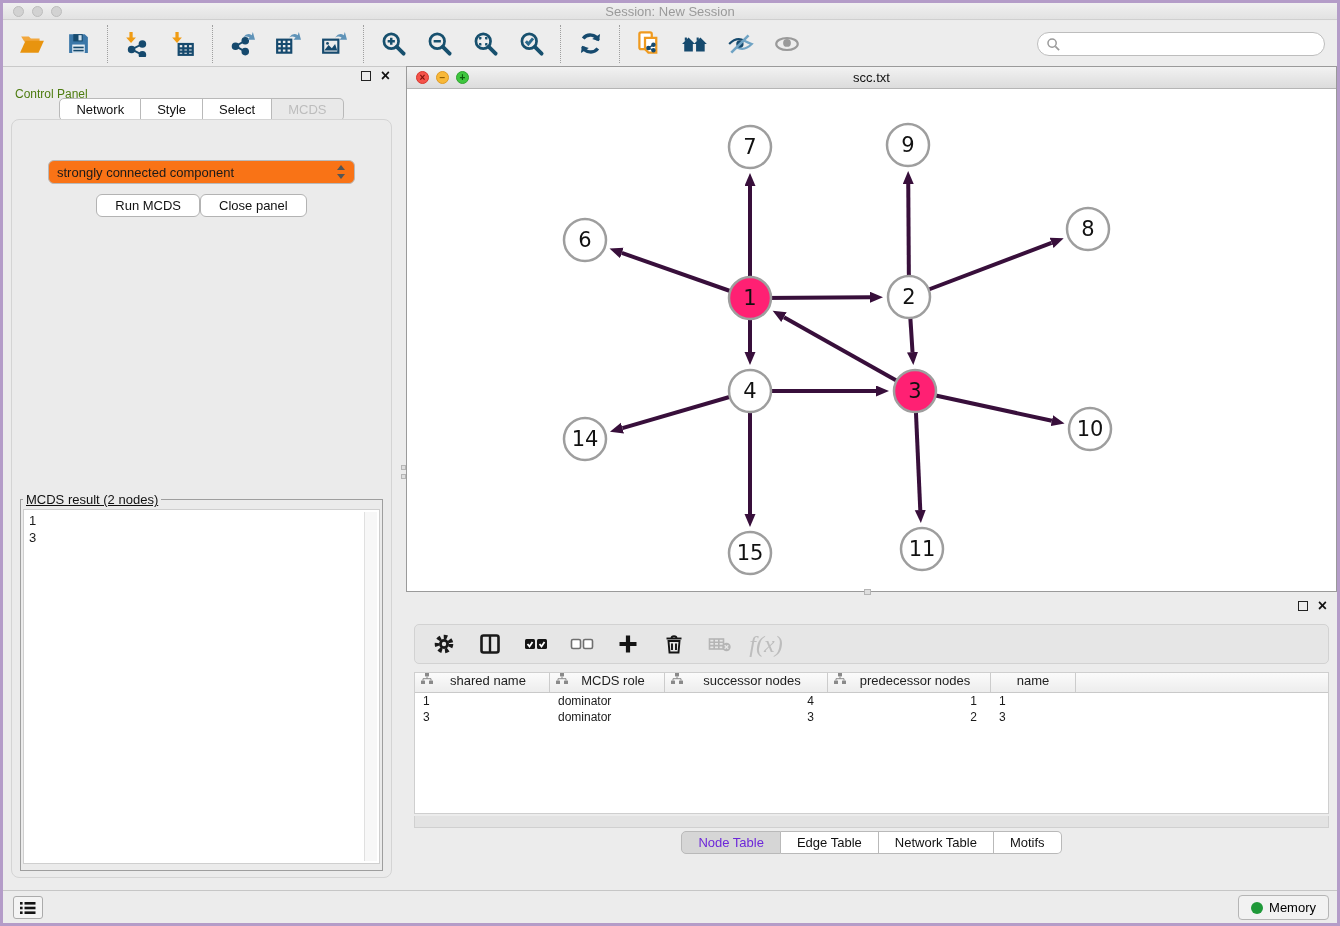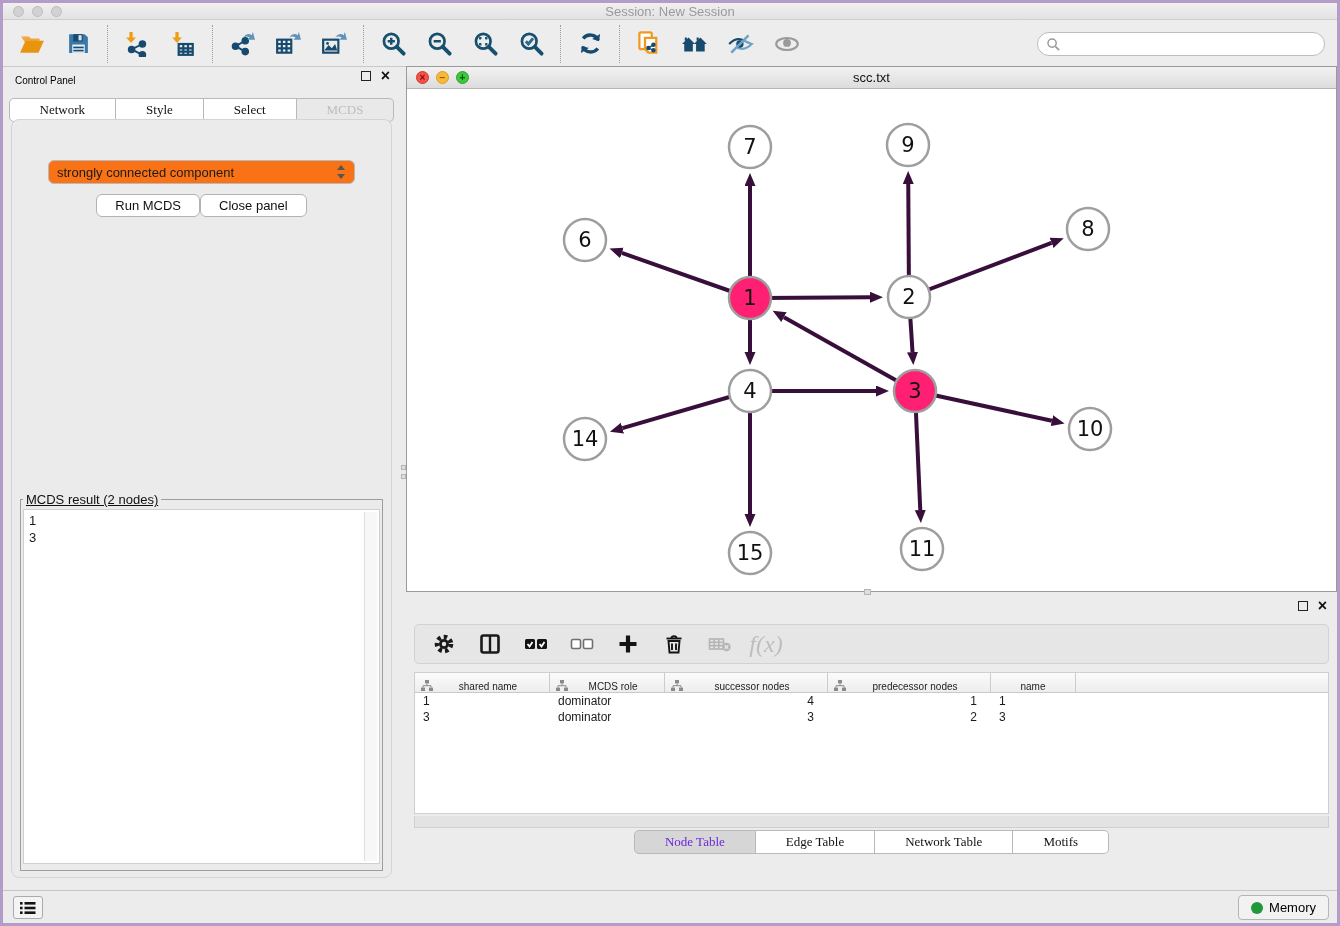--- a/index.html
+++ b/index.html
@@ -18,27 +18,27 @@
   .tb-group { display:flex; align-items:center; gap:16px; padding:0 14px; }
   .tb-sep { width:1px; height:38px; border-left:1px dotted #9f9f9f; }
   .tb-btn { width:30px; height:30px; display:flex; align-items:center; justify-content:center; cursor:pointer; }
   .tb-btn svg { display:block; }
   .search-wrap { margin-left:auto; position:relative; }
   .search-input { width:288px; height:24px; border:1px solid #bdbdbd; border-radius:12px; background:#fff; padding:0 10px 0 28px; font-size:13px; outline:none; }
   .search-ico { position:absolute; left:9px; top:5px; }
 
   
   .control-panel { position:absolute; left:0; top:64px; width:397px; bottom:33px; background:#ececec; }
-  .panel-head { position:absolute; top:8px; left:12px; font-size:10px; color:#000000; }
+  .panel-head { position:absolute; top:20px; left:12px; font-size:12px; color:#4d7c0f; }
   .panel-icons { position:absolute; top:4px; right:10px; display:flex; gap:10px; align-items:center; }
   .float-ico { width:10px; height:10px; border:1.6px solid #222; display:inline-block; }
   .close-ico { font-size:16px; font-weight:bold; color:#111; line-height:10px; cursor:pointer; }
   .cp-tabs { position:absolute; top:31px; left:0; right:0; display:flex; justify-content:center; }
   .tabset { display:flex; }
-  .tabset .tab { border:1px solid #b9b9b9; border-left:none; background:#fff; color:#111; font-size:13px; padding:3px 30px; cursor:pointer; white-space:nowrap;font-family:Liberation Serif, serif; }
+  .tabset .tab { border:1px solid #b9b9b9; border-left:none; background:#fff; color:#111; font-size:13px; padding:3px 16px; cursor:pointer; white-space:nowrap; }
   .tabset .tab:first-child { border-left:1px solid #b9b9b9; border-radius:5px 0 0 5px; }
   .tabset .tab:last-child { border-radius:0 5px 5px 0; }
   .tabset .tab.active { background:#e9e9e9; color:#bdbdbd; }
   .cp-body { position:absolute; left:8px; right:8px; top:52px; bottom:12px; background:#ebebeb; border:1px solid #d4d4d4; border-radius:8px; }
   .opt-label { position:absolute; top:22px; left:0; right:0; text-align:center; font-size:13px; color:#111; }
   .combo { position:absolute; top:40px; left:36px; right:36px; height:24px; background:#f97316; border:1px solid #b9b9b9; border-radius:6px; display:flex; align-items:center; padding:0 8px; font-size:13px; cursor:pointer; }
   .combo .stepper { margin-left:auto; }
   .btn-row { position:absolute; top:74px; left:0; right:0; display:flex; justify-content:center; }
   .push-btn { background:#fff; border:1px solid #b3b3b3; border-radius:6px; font-size:13px; padding:3px 18px; cursor:pointer; color:#111; }
   .result-box { position:absolute; left:6px; right:6px; top:372px; bottom:6px; border:1px solid #9e9e9e; margin:0 2px; padding:0; background:transparent; }
@@ -64,21 +64,21 @@
 
   
   .table-panel { position:absolute; left:403px; top:593px; right:0; bottom:33px; background:#ececec; }
   .tp-head { position:absolute; top:5px; left:14px; font-size:13px; color:#111;margin-top:26px; }
   .tp-icons { position:absolute; top:5px; right:10px; display:flex; gap:10px; align-items:center; }
   .tp-toolbar { position:absolute; left:8px; right:8px; top:28px; height:40px; background:#e6e6e6; border:1px solid #d2d2d2; border-radius:5px; display:flex; align-items:center; gap:20px; padding:0 16px; }
   .tp-toolbar .tb-btn { width:26px; height:26px; }
   .fx { font-family:Liberation Serif, serif; font-style:italic; font-size:24px; color:#bdbdbd; }
   .tp-table { position:absolute; left:8px; right:8px; top:76px; bottom:76px; background:#fff; border:1px solid #cfcfcf; overflow:hidden; }
   .thead { display:flex; height:20px; background:linear-gradient(#fbfbfb,#ededed); border-bottom:1px solid #c9c9c9; }
-  .th { display:flex; align-items:flex-end; border-right:1px solid #cccccc; font-size:10px; color:#222; position:relative; }
+  .th { display:flex; align-items:flex-start; border-right:1px solid #cccccc; font-size:13px; color:#222; position:relative; }
   .th .tree-ico { margin:0 4px 0 6px; flex:0 0 auto; }
   .th .th-label { flex:1; text-align:center; padding-right:10px; }
   .th.no-icon .th-label { padding:0; }
   .trow { display:flex; height:16px; font-size:12px; align-items:center; }
   .td { padding:0 8px; overflow:hidden; white-space:nowrap; }
   .td.r { text-align:right; padding-right:14px; }
   .tp-hscroll { position:absolute; left:8px; right:8px; bottom:62px; height:12px; background:#e3e3e3; border:1px solid #d0d0d0; border-top:none; }
   .tp-tabs { position:absolute; left:0; right:0; bottom:36px; display:flex; justify-content:center; }
   .tp-tabs .tab.active { background:#d6d6d6; color:#6d28d9; }
 

